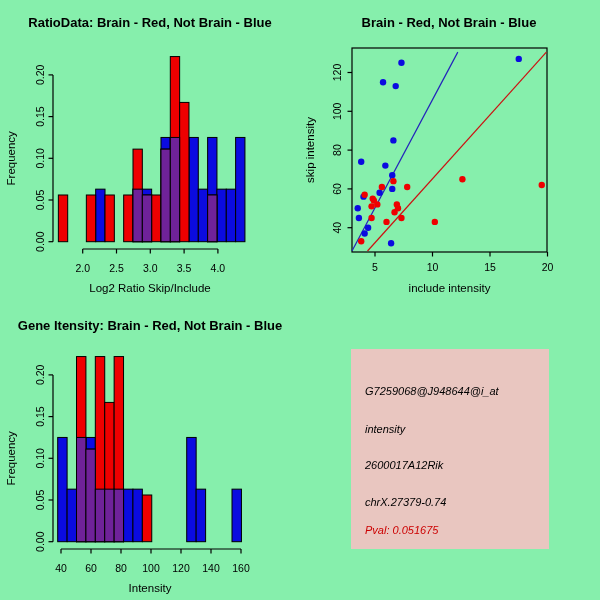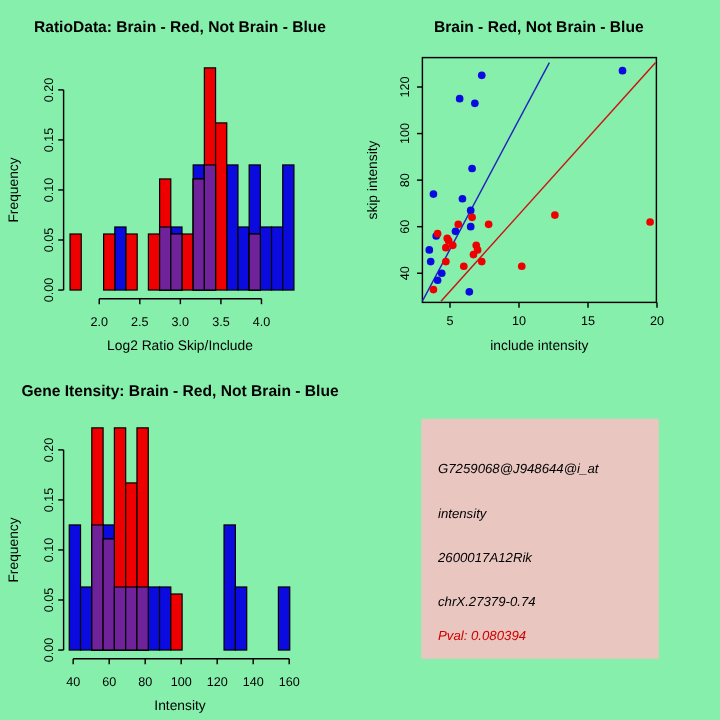--- a/index.html
+++ b/index.html
@@ -185,16 +185,16 @@
       <rect x="95.32000000000001" y="189.158" width="9.405000000000001" height="52.542" fill="#6f2299" stroke="#000" stroke-width="1"></rect>
       <rect x="104.72500000000001" y="189.158" width="9.404999999999987" height="52.542" fill="#6f2299" stroke="#000" stroke-width="1"></rect>
       <rect x="114.13" y="189.158" width="9.405000000000001" height="52.542" fill="#6f2299" stroke="#000" stroke-width="1"></rect>
     </svg>
   <div id="panel-br-wrap" class="panel">
     <div id="info-box" style="background: rgb(233, 198, 192);">
       <div class="info-line" style="top:36px">G7259068@J948644@i_at</div>
       <div class="info-line" style="top:74px">intensity</div>
       <div class="info-line" style="top:110px">2600017A12Rik</div>
       <div class="info-line" style="top:147px">chrX.27379-0.74</div>
-      <div class="info-line" style="top: 175px; color: rgb(204, 0, 0);">Pval: 0.080394</div>
+      <div class="info-line" style="top: 175px; color: rgb(204, 0, 0);">Pval: 0.051675</div>
     </div>
   </div>
 </div>
 
 </body></html>

